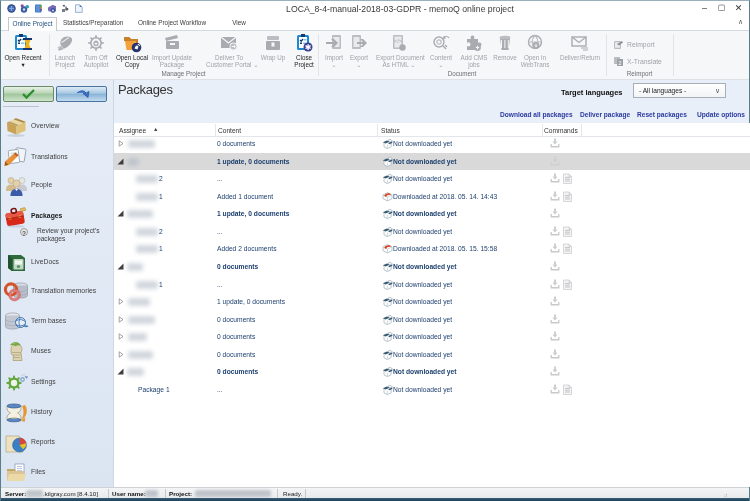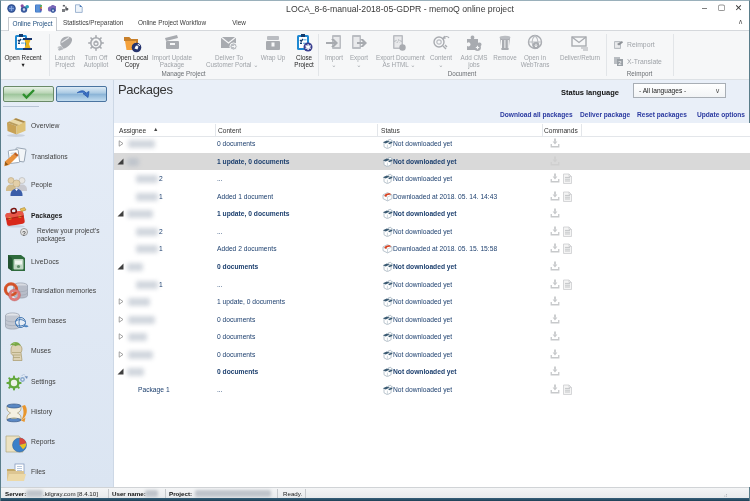--- a/index.html
+++ b/index.html
@@ -47,21 +47,21 @@
 .cmd2{position:absolute;left:448px;top:3px;}
 #sbar{position:absolute;left:0;top:486px;width:748px;height:11px;background:linear-gradient(180deg,#f4f5f6,#e8eaec);border-top:1px solid #d0d3d6;font-size:6.2px;color:#222;}
 #bstrip{position:absolute;left:0;top:497px;width:748px;height:4px;background:linear-gradient(180deg,#37607a,#16364a);}
 .sbsep{position:absolute;top:1px;width:1px;height:9px;background:#c6c9cc;}
 .sblab{position:absolute;top:2px;font-weight:bold;color:#111;}
 .sbblur{position:absolute;top:2px;height:7px;background:#b4bac2;filter:blur(1.5px);border-radius:2px;opacity:.8;}
 </style></head>
 <body>
 <div id="win">
 <div id="title">
-  <div class="t">LOCA_8-6-manual-2018-05-GDPR - memoQ online project</div>
+  <div class="t">LOCA_8-4-manual-2018-03-GDPR - memoQ online project</div>
   <div class="winbtn" style="right:36px;">–</div>
   <div class="winbtn" style="right:19px;font-size:8px;">▢</div>
   <div class="winbtn" style="right:2px;">✕</div>
   <svg class="qi" style="left:6px;" width="9" height="9" viewBox="0 0 9 9">
         <circle cx="4.5" cy="4.5" r="4.2" fill="#2a4a8a"></circle>
         <circle cx="4.5" cy="4.5" r="3" fill="#4a6fb8"></circle>
         <path d="M2 4.5h5M4.5 2v5" stroke="#8fb0e0" stroke-width=".8"></path>
       </svg>
       <svg class="qi" style="left:19px;" width="9" height="9" viewBox="0 0 9 9">
         <circle cx="4" cy="5.5" r="3.2" fill="#3a5a9e"></circle>
@@ -315,21 +315,21 @@
         <svg width="11" height="11" viewBox="0 0 11 11">
           <rect x="1" y="1" width="6" height="7" fill="#b9bdc2"></rect>
           <rect x="4" y="3" width="6" height="7" fill="#9aa0a6"></rect>
           <text x="7" y="9" font-size="6" fill="#fff" text-anchor="middle">2</text>
         </svg>
       </div>
       <div class="abs" style="left:626px;top:27px;font-size:6.8px;color:#9fa3a8;">X-Translate</div>
 </div>
 <div id="band">
   <div id="pkgtitle">Packages</div>
-  <div id="tl">Status language</div>
+  <div id="tl">Target languages</div>
   <div id="sel">- All languages -</div>
   <div class="lnk" style="left:499px;">Download all packages</div>
   <div class="lnk" style="left:579px;">Deliver package</div>
   <div class="lnk" style="left:636px;">Reset packages</div>
   <div class="lnk" style="left:696px;">Update options</div>
 </div>
 <div id="side">
 <div class="sbtn" style="left:2px;width:51px;background:linear-gradient(180deg,#e8f2e6,#b8d4b4 45%,#9cc49a 50%,#cfe4cc);border:1px solid #6a8a68;">
         <svg width="49" height="14" viewBox="0 0 49 14">
           <path d="M19 7l3.5 3.5L30 3" stroke="#2e8f2e" stroke-width="2.4" fill="none"></path>

